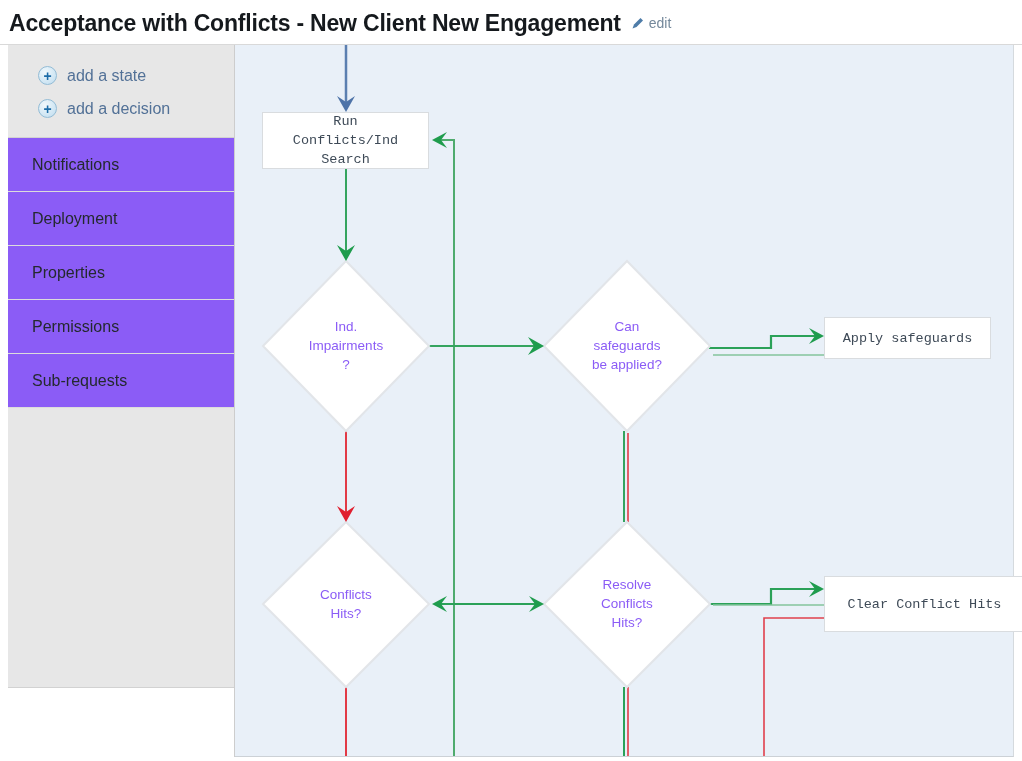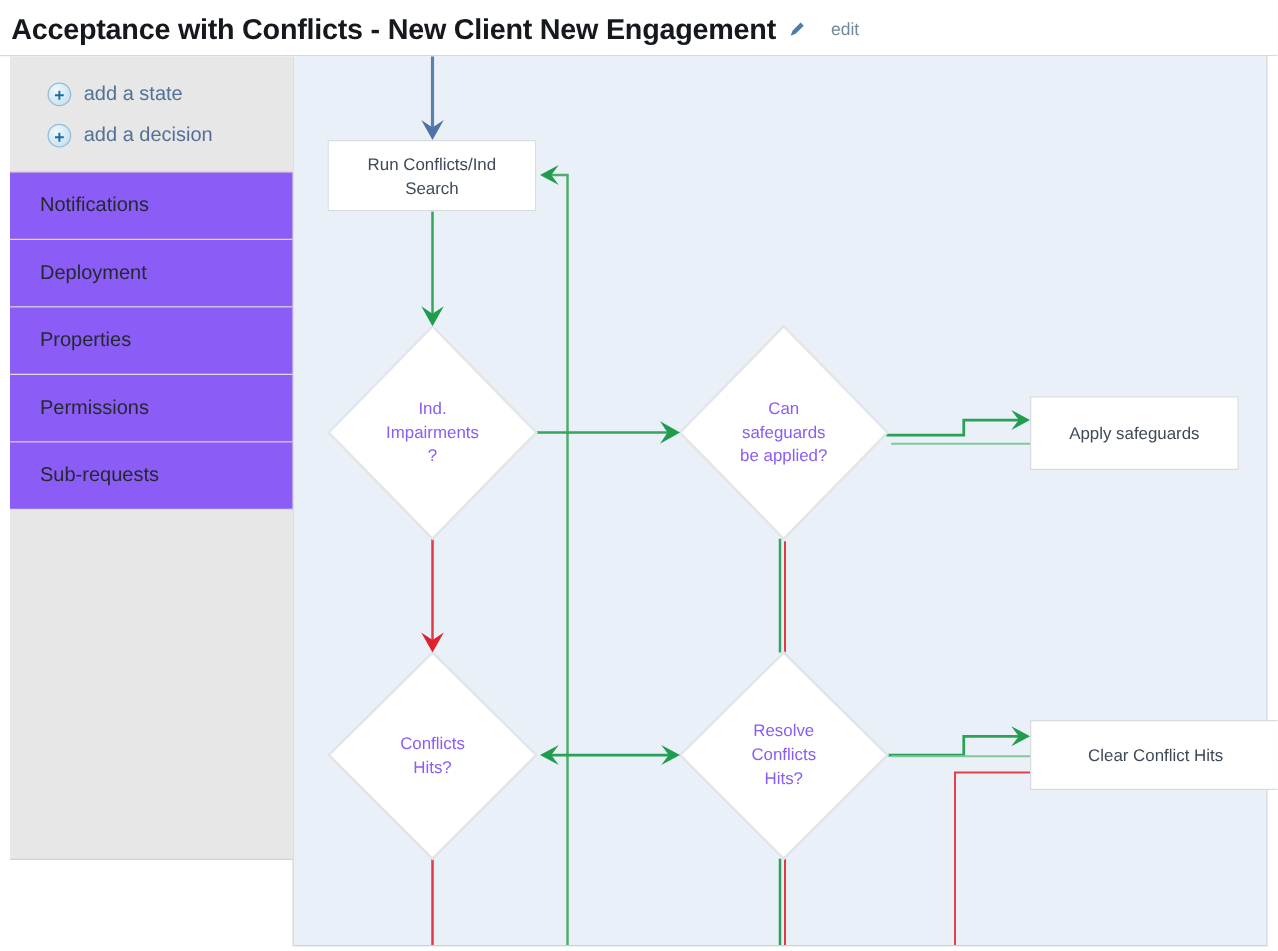--- a/index.html
+++ b/index.html
@@ -1,21 +1,21 @@
 <!DOCTYPE html>
 <html><head>
 <meta charset="utf-8">
 <style>
   * { box-sizing: border-box; margin: 0; padding: 0; }
   html,body { width:1022px; height:761px; background:#fff; overflow:hidden;
               font-family:"Liberation Sans", sans-serif; }
   .page-header { height:45px; border-bottom:1px solid #d9d9d9;
                  display:flex; align-items:center; padding:2px 0 0 9px; }
   .page-title { font-size:23px; font-weight:bold; color:#15191d; letter-spacing:-0.2px; }
-  .edit-link { display:flex; align-items:center; gap:20px; margin-left:10px;
+  .edit-link { display:flex; align-items:center; gap:4px; margin-left:10px;
                color:#74889b; font-size:14px; text-decoration:none; cursor:pointer; }
   .main { display:flex; padding-left:8px; height:712px; }
 
   
   .sidebar { width:227px; border-right:1px solid #cdcdcd; background:#fff; }
   .side-item { height:54px; display:flex; align-items:center; padding-left:24px;
                font-size:16px; color:#24292e; background:#8b5cf6;
                border-bottom:1px solid #dcdcdc; cursor:pointer; }
   .side-item.selected { background:#e3edf8; height:57px; }
   .side-actions { background:#e7e7e7; border-bottom:1px solid #d2d2d2;
@@ -28,21 +28,21 @@
                display:flex; align-items:center; justify-content:center; line-height:1; }
   .side-filler { background:#e7e7e7; height:280px; border-bottom:1px solid #d2d2d2; }
 
   
   .canvas { position:relative; width:779px; height:712px; background:#e9f0f8;
             border-right:1px solid #d5dade; border-bottom:1px solid #ccd1d6; }
   .canvas svg { position:absolute; left:0; top:0; }
   .state-node { position:absolute; background:#fff; border:1px solid #d9dcdf;
                 display:flex; align-items:center; justify-content:center;
                 text-align:center; font-size:13.5px; color:#3e4a57; line-height:19px;
-                cursor:pointer; }
+                cursor:pointer;font-family:Liberation Mono, monospace; }
   .decision-label { position:absolute; text-align:center; font-size:13.5px;
                     color:#8b5cf6; line-height:19px; cursor:pointer; }
   .right-strip { width:7px; background:#fff; }
 </style>
 </head>
 <body>
 
 <div class="page">
 
   <header class="page-header">
@@ -110,21 +110,21 @@
         <path d="M102 461 L111 477 L120 461 L111 467 Z" fill="#e01f2f"></path>
         <path d="M574 283 L589 291 L574 299 L580 291 Z" fill="#1f9c4d"></path>
         <path d="M212 551 L197 559 L212 567 L206 559 Z" fill="#1f9c4d"></path>
         <path d="M294 551 L309 559 L294 567 L300 559 Z" fill="#1f9c4d"></path>
         <path d="M574 536 L589 544 L574 552 L580 544 Z" fill="#1f9c4d"></path>
       </svg>
 
       <div class="state-node" style="left:27px; top:67px; width:167px; height:57px;">
         <span style="width:118px;">Run Conflicts/Ind Search</span>
       </div>
-      <div class="state-node" style="left:589px; top:272px; width:167px; height:59px;">
+      <div class="state-node" style="left:589px; top:272px; width:167px; height:42px;">
         <span>Apply safeguards</span>
       </div>
       <div class="state-node" style="left:589px; top:531px; width:201px; height:56px;">
         <span>Clear Conflict Hits</span>
       </div>
 
       <div class="decision-label" style="left:72px; top:272px; width:78px;">Ind. Impairments ?</div>
       <div class="decision-label" style="left:352px; top:272px; width:80px;">Can safeguards be applied?</div>
       <div class="decision-label" style="left:71px; top:540px; width:80px;">Conflicts Hits?</div>
       <div class="decision-label" style="left:352px; top:530px; width:80px;">Resolve Conflicts Hits?</div>

